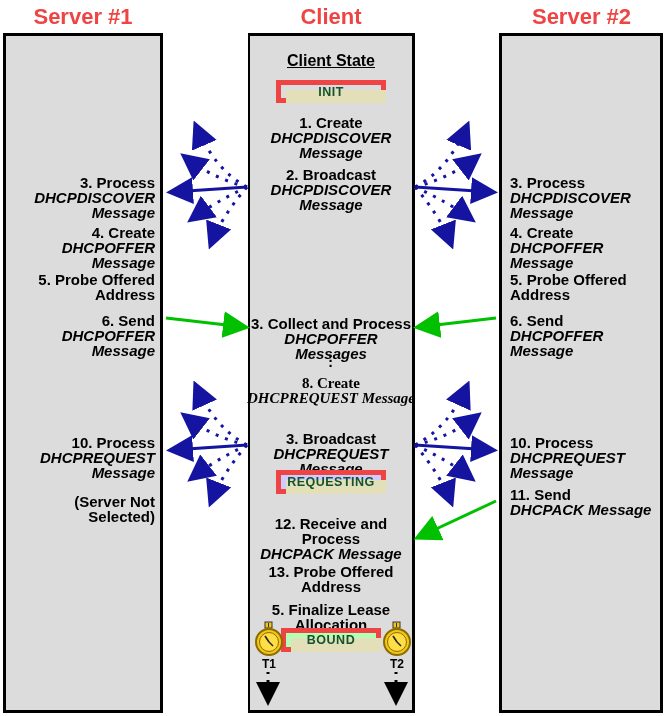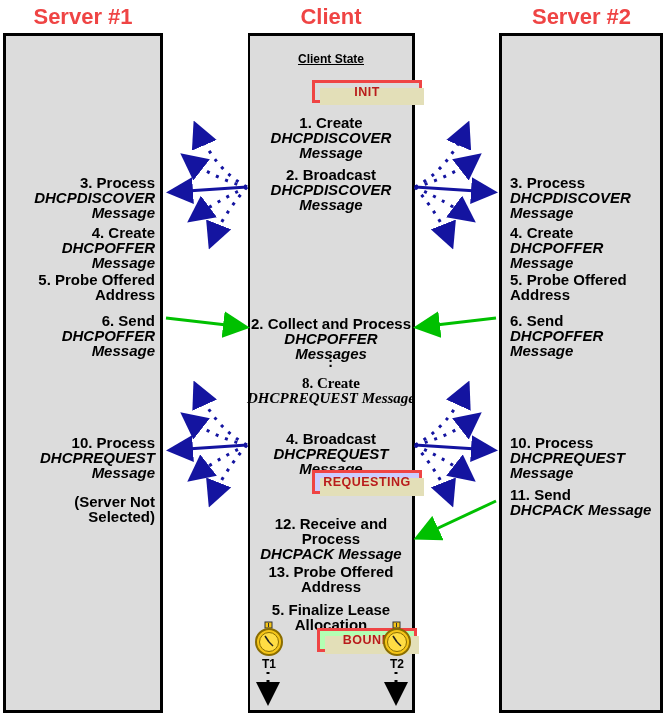--- a/index.html
+++ b/index.html
@@ -60,43 +60,42 @@
     z-index:3;
   }
   .step .it{font-style:italic;}
   .right-al{text-align:right;}
   .left-al{text-align:left;}
   .center-al{text-align:center;}
 
   
   .statebox{
     position:absolute;
-    border:3px solid #ef4444;
+    border:5px solid #ef4444;
     box-sizing:border-box;
     font-size:12.5px;font-weight:bold;
-    color:#b91c1c;
+    color:#14532d;
     display:flex;align-items:center;justify-content:center;
     letter-spacing:.5px;
     z-index:4;
-    margin-left:36px;
   }
   .statebox::after{
     content:"";
     position:absolute;
     left:5px;top:5px;
     width:100%;height:100%;
     background:#e3dfb8;
     z-index:-1;
   }
 
   .client-state-title{
     position:absolute;
     width:168px;left:247px;top:52px;
     text-align:center;
-    font-size:12px;font-weight:bold;
+    font-size:16px;font-weight:bold;
     color:#000;
     text-decoration:underline;
     z-index:4;
   }
 
   
   .vdots{
     position:absolute;
     font-size:15px;font-weight:bold;color:#000;
     line-height:5px;
@@ -146,37 +145,37 @@
     <div class="it">DHCPDISCOVER Message</div>
   </div>
 
   <div class="step center-al" style="left:247px;top:167px;width:168px;">
     <div>2. Broadcast</div>
     <div class="it">DHCPDISCOVER Message</div>
   </div>
 
 
   <div class="step center-al" style="left:247px;top:316px;width:168px;">
-    <div>2. Collect and Process</div>
+    <div>3. Collect and Process</div>
     <div class="it">DHCPOFFER Messages</div>
   </div>
 
   <div class="vdots" style="left:247px;top:353px;width:168px;">
     <span>·</span>
     <span>·</span>
     <span>·</span>
   </div>
 
   <div class="step center-al" style="left:247px;top:376px;width:168px;font-family:Liberation Serif, serif;">
     <div>8. Create</div>
     <div class="it">DHCPREQUEST Message</div>
   </div>
 
   <div class="step center-al" style="left:247px;top:431px;width:168px;">
-    <div>4. Broadcast</div>
+    <div>3. Broadcast</div>
     <div class="it">DHCPREQUEST Message</div>
   </div>
 
   <div class="statebox" id="st-requesting" style="left:276px;top:470px;width:110px;height:24px;background:#ccccff;">
     <span>REQUESTING</span>
   </div>
 
   <div class="step center-al" style="left:247px;top:516px;width:168px;">
     <div>12. Receive and Process</div>
     <div class="it">DHCPACK Message</div>

